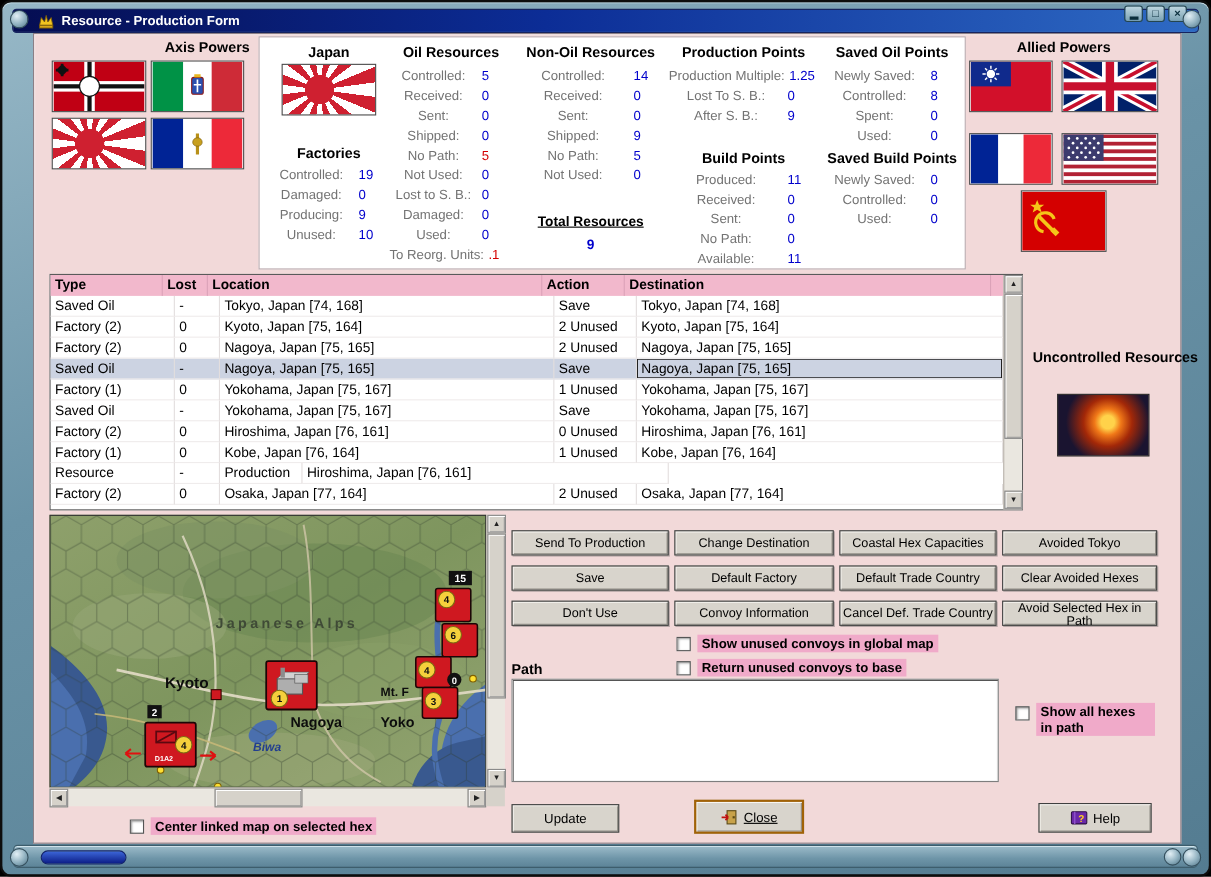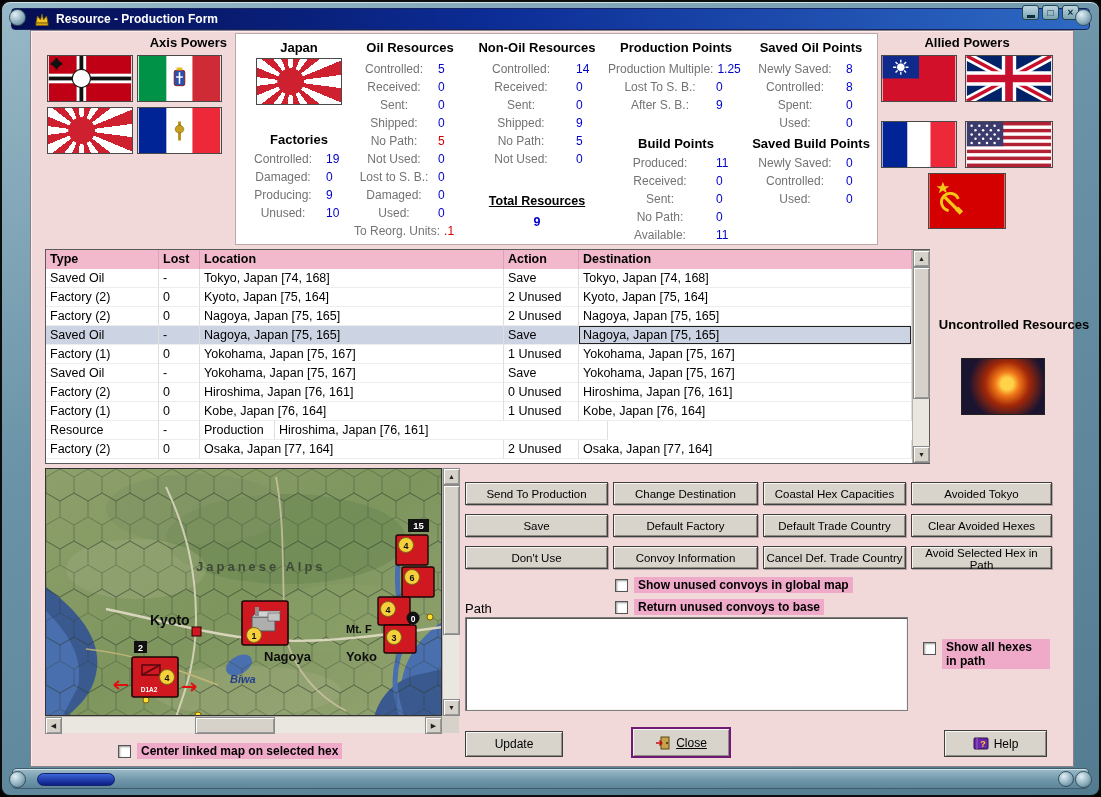--- a/index.html
+++ b/index.html
@@ -40,24 +40,24 @@
   .sb-thumb{position:absolute;background:#d6d2ca;border:1px solid #8a8a8a;box-shadow:inset 1px 1px 0 #fff,inset -1px -1px 0 #9a9a9a;}
   .sb-corner{position:absolute;right:0;bottom:0;width:17px;height:17px;background:#d6d2ca;}
   .mapblock{position:absolute;left:14px;top:437px;width:414px;height:265px;}
   .mapview{position:absolute;left:0;top:0;width:397px;height:248px;border:1px solid #333;overflow:hidden;background:#7e955e;}
   .btn-grid{position:absolute;left:434px;top:451px;display:grid;grid-template-columns:143px 145px 143px 141px;column-gap:5px;row-gap:9px;}
   .gbtn{height:23px;background:#d8d4cc;border:1px solid #3f3f3f;box-shadow:inset 1px 1px 0 #f8f6f2,inset -1px -1px 0 #8f8c84,1px 1px 0 rgba(90,90,90,.4);font-size:11.5px;color:#000;cursor:default;}
   .cbrow{position:absolute;display:flex;align-items:center;}
   .cb{display:inline-block;width:13px;height:13px;background:#fff;border:1px solid #555;box-shadow:inset 1px 1px 2px #9a9a9a;flex:0 0 auto;}
   .cblabel{background:var(--label_pink,#f0aac9);font-weight:bold;font-size:12px;padding:1px 4px;margin-left:6px;color:#000;white-space:nowrap;}
   .cblabel.wrap{white-space:normal;width:108px;line-height:14px;}
-  .pathlabel{position:absolute;left:434px;top:570px;font-weight:normal;font-size:13px;}
+  .pathlabel{position:absolute;left:434px;top:570px;font-weight:bold;font-size:13px;}
   .pathbox{position:absolute;left:434px;top:586px;width:443px;height:94px;background:#fff;border:1px solid #7e7e7e;box-shadow:inset 1px 1px 0 #555,inset -1px -1px 0 #f4f4f4;}
   .fbtn{position:absolute;background:#d8d4cc;border:1px solid #3f3f3f;box-shadow:inset 1px 1px 0 #f8f6f2,inset -1px -1px 0 #8f8c84;font-size:12px;color:#000;display:flex;align-items:center;justify-content:center;gap:5px;cursor:default;}
-  .fbtn.default{border:2px solid #701a75;text-decoration:underline;}
+  .fbtn.default{border:2px solid #a16207;text-decoration:underline;}
   .uncontrolled-label{position:absolute;left:890px;top:286px;width:186px;text-align:center;font-weight:bold;font-size:13px;line-height:16px;}
   .uncontrolled-img{position:absolute;left:930px;top:327px;width:84px;height:57px;border:1px solid #222;background:radial-gradient(circle at 55% 45%,#ffd24a 0 6px,#f07818 12px,#a32808 22px,#1a1430 38px),radial-gradient(circle at 30% 70%,#e05810 0 5px,rgba(0,0,0,0) 14px),linear-gradient(160deg,#201a38,#0d0b1c);}
   .statusbar{position:absolute;left:10px;right:10px;bottom:6px;height:21px;border-radius:4px;background:linear-gradient(180deg,#9dbcca,#6e95a8 60%,#5d8498);border:1px solid #3d5d6c;box-shadow:inset 0 1px 0 #cfe2ea;z-index:2;}
   .statuspill{position:absolute;left:24px;top:4px;width:78px;height:13px;border-radius:7px;background:linear-gradient(180deg,#3c66d8,#0c1d86);border:1px solid #13246b;}
   .statuscircle{position:absolute;right:14px;top:2px;width:16px;height:16px;border-radius:50%;background:radial-gradient(circle at 35% 30%,#e2eff5,#8fb0bf 55%,#4f7386);border:1px solid #35505e;}
 </style>
 </head>
 <body>
 
 <div class="window">
@@ -372,21 +372,21 @@
             <div class="srow">
               <span class="sl">Used:</span>
               <span class="val">0</span>
             </div>
           </div>
       </div>
     </div>
 
     <div class="tableblock">
       <div class="thead">
-          <div class="th" style="width: 113px;">Type</div>
+          <div class="th" style="width: 102px;">Type</div>
           <div class="th" style="width: 41px;">Lost</div>
           <div class="th" style="width: 304px;">Location</div>
           <div class="th" style="width: 75px;">Action</div>
           <div class="th" style="width: 333px;">Destination</div>
         </div>
       <div>
           <div class="tr">
             <div class="td" style="width: 113px;">Saved Oil</div>
             <div class="td" style="width: 41px;">-</div>
             <div class="td" style="width: 304px;">Tokyo, Japan [74, 168]</div>

